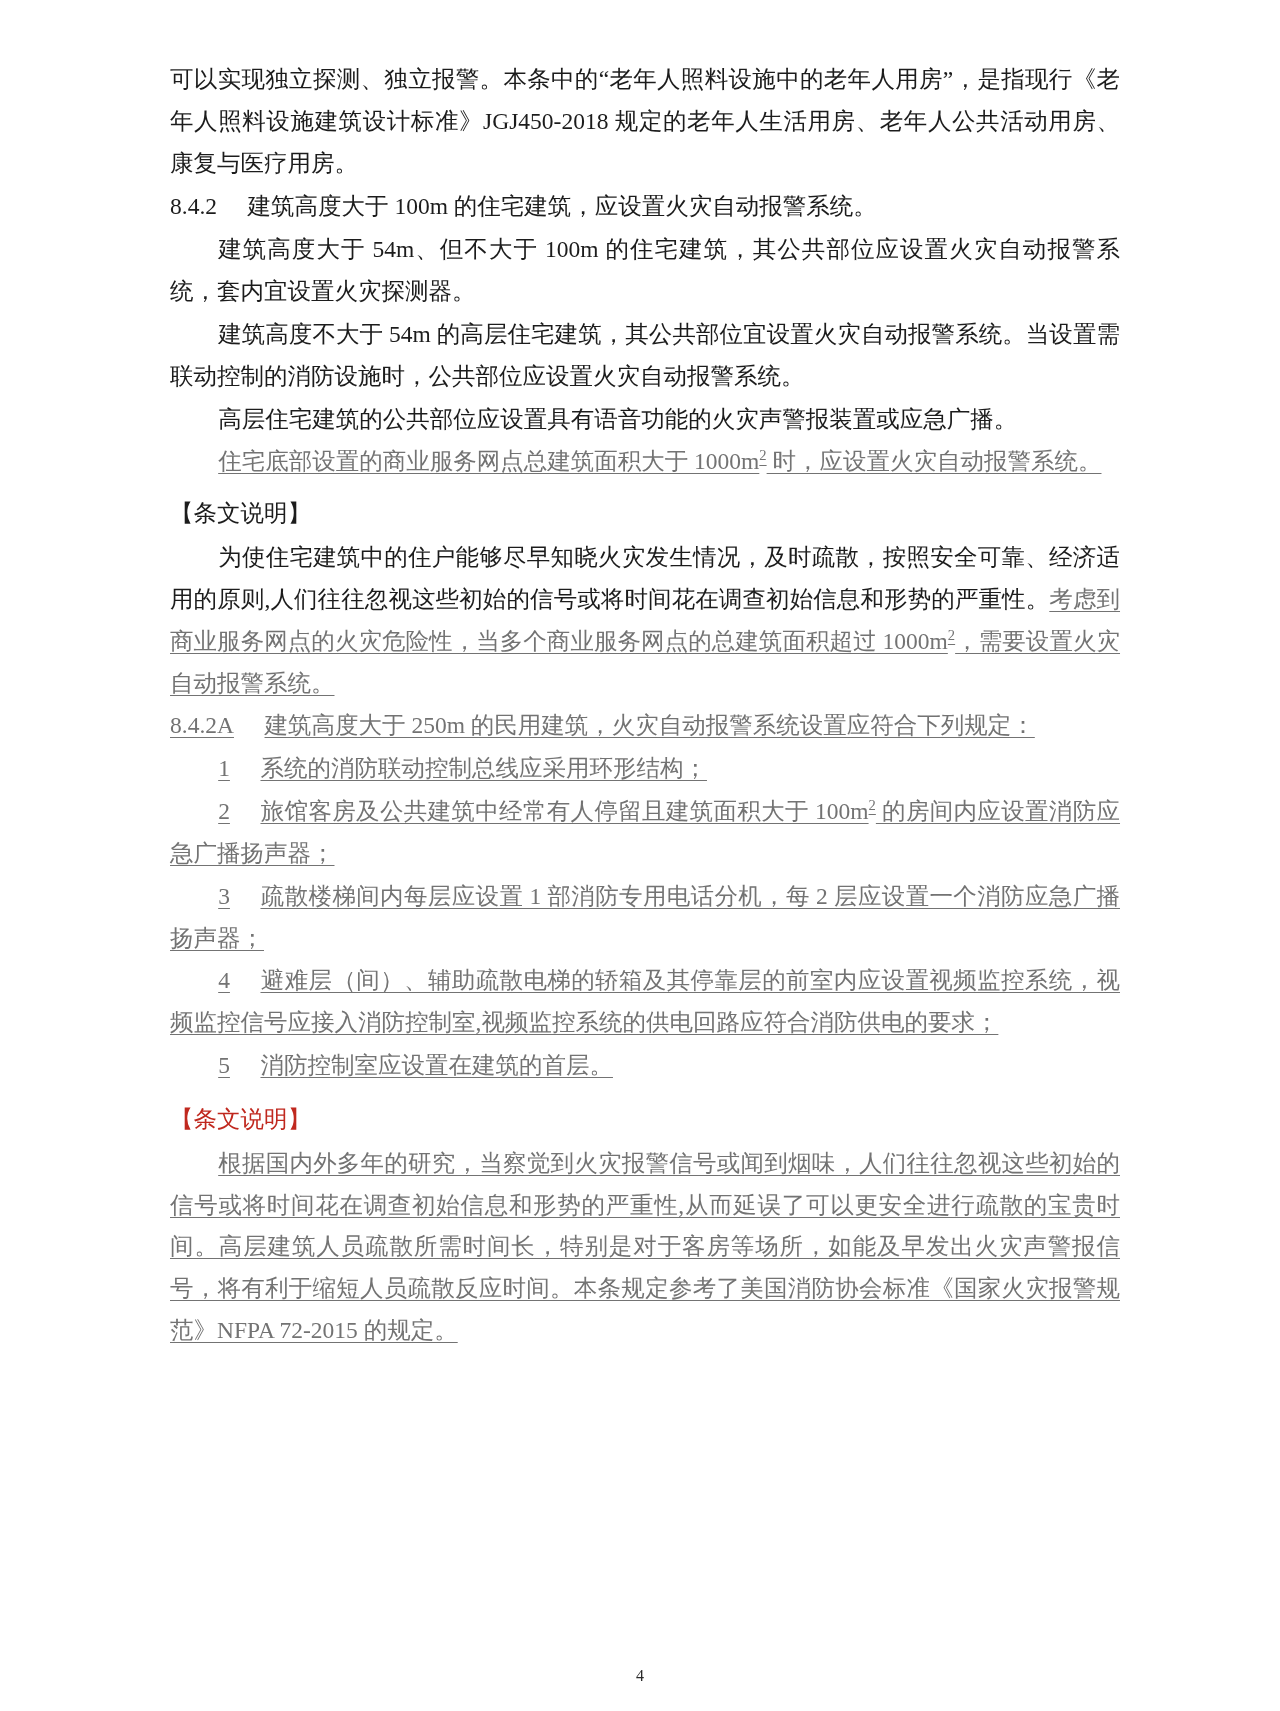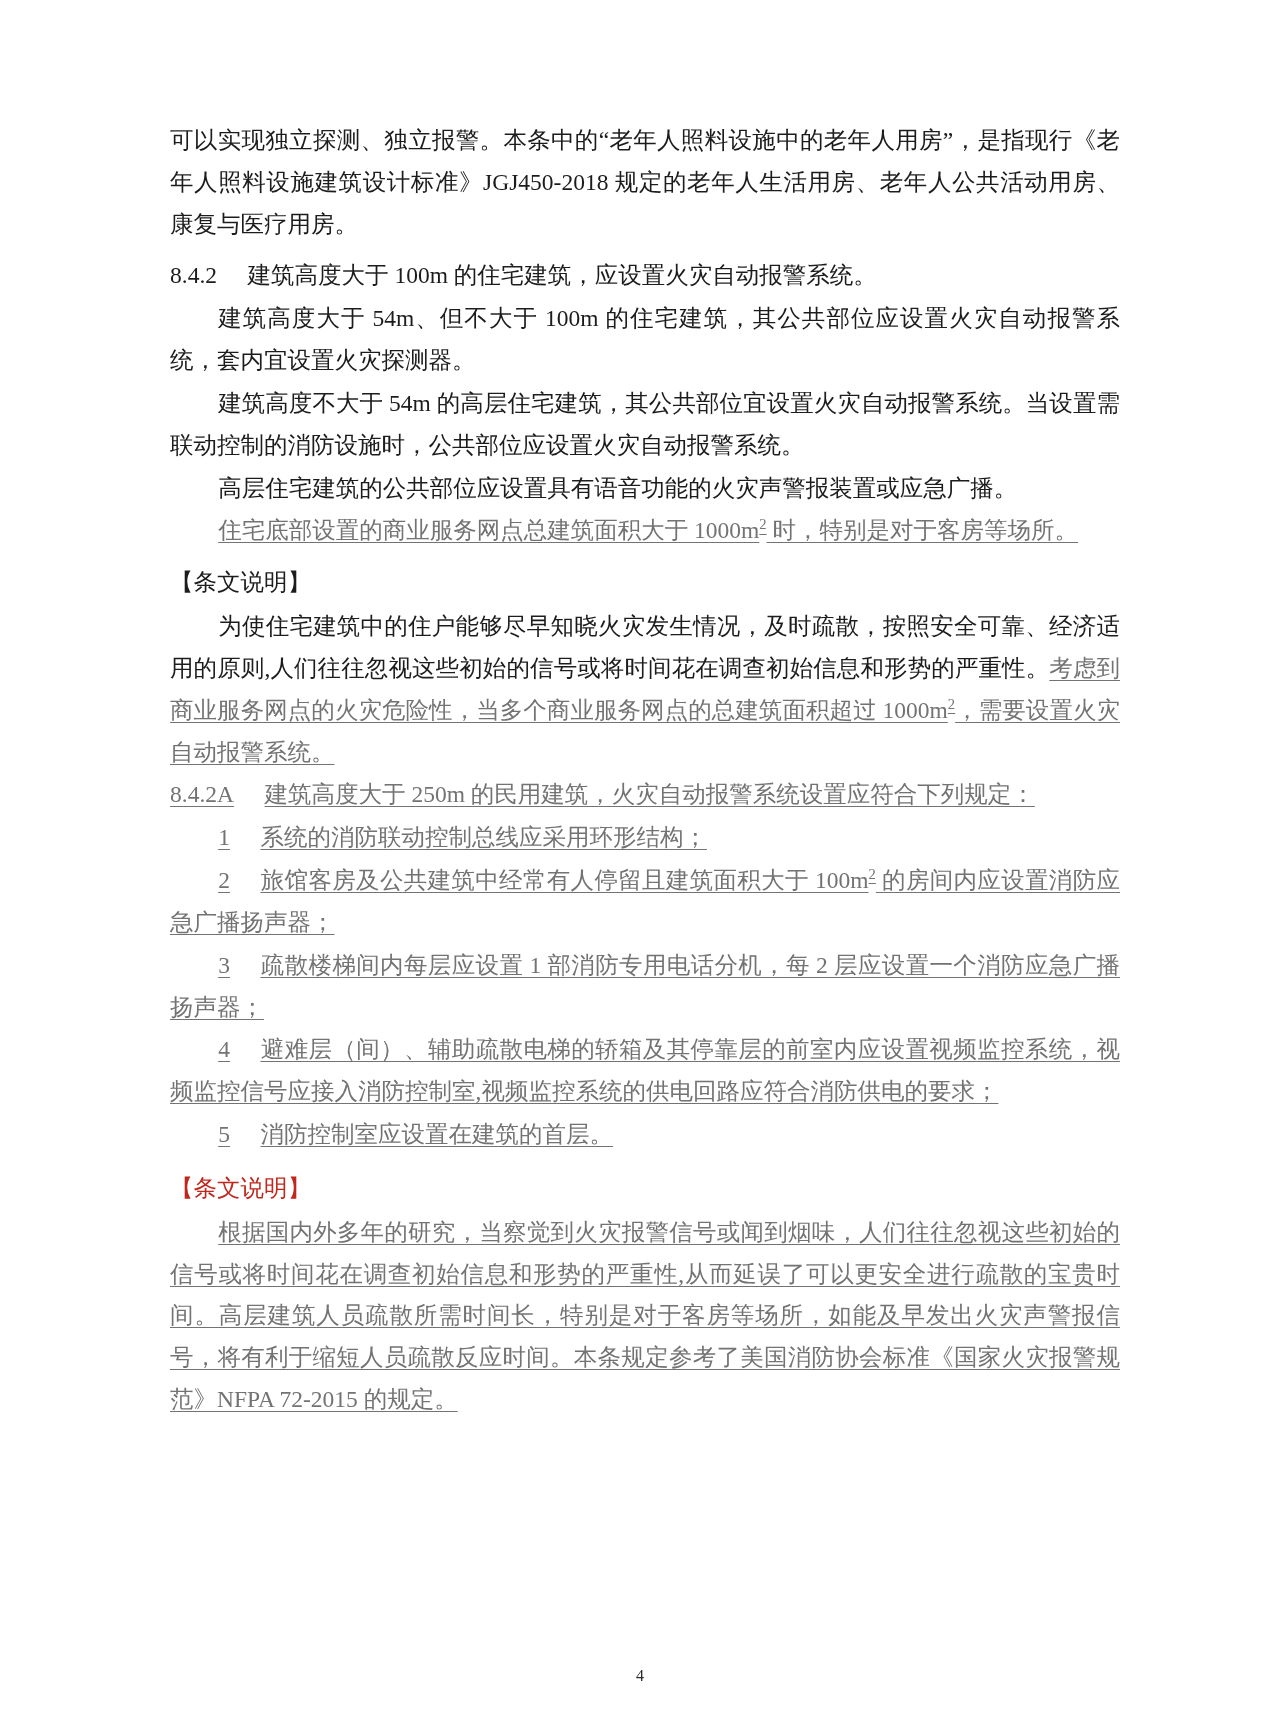--- a/index.html
+++ b/index.html
@@ -12,21 +12,21 @@
     height: 1711px;
     font-family: "Liberation Serif", "DejaVu Serif", serif;
     color: #1a1a1a;
     position: relative;
   }
   .page {
     position: relative;
     width: 1280px;
     height: 1711px;
     box-sizing: border-box;
-    padding: 120px 160px 60px 170px;
+    padding: 59px 160px 60px 170px;
   }
   .doc-body {
     font-size: 23.5px;
     line-height: 1.78;
     text-align: justify;
     text-justify: inter-ideograph;
   }
   p {
     margin: 0 0 0 0;
   }
@@ -39,21 +39,21 @@
   .black {
     color: #1c1c1c;
   }
   .inline-red-u {
     color: #737373;
     text-decoration: underline;
     text-decoration-thickness: 1px;
     text-underline-offset: 4px;
   }
   .sec-head {
-    margin-top: 10px;
+    margin-top: 2px;
   }
   .num {
     font-family: "Liberation Serif", serif;
   }
   .gap-sm { display:inline-block; width: 1.3em; }
   sup {
     font-size: 0.62em;
     vertical-align: super;
     line-height: 0;
   }
@@ -93,21 +93,21 @@
       <span class="num">8.4.2</span><span class="gap-sm"></span><span>建筑高度大于 100m 的住宅建筑，应设置火灾自动报警系统。</span>
     </p>
 
     <p class="para black indent">建筑高度大于 54m、但不大于 100m 的住宅建筑，其公共部位应设置火灾自动报警系统，套内宜设置火灾探测器。</p>
 
     <p class="para black indent">建筑高度不大于 54m 的高层住宅建筑，其公共部位宜设置火灾自动报警系统。当设置需联动控制的消防设施时，公共部位应设置火灾自动报警系统。</p>
 
     <p class="para black indent">高层住宅建筑的公共部位应设置具有语音功能的火灾声警报装置或应急广播。</p>
 
     <p class="para indent">
-      <span class="inline-red-u">住宅底部设置的商业服务网点总建筑面积大于 1000m</span><sup class="inline-red-u">2</sup><span class="inline-red-u"> 时，特别是对于客房等场所。</span>
+      <span class="inline-red-u">住宅底部设置的商业服务网点总建筑面积大于 1000m</span><sup class="inline-red-u">2</sup><span class="inline-red-u"> 时，应设置火灾自动报警系统。</span>
     </p>
 
     <p class="note-head">【条文说明】</p>
 
     <p class="para indent">
       <span class="black">为使住宅建筑中的住户能够尽早知晓火灾发生情况，及时疏散，按照安全可靠、经济适用的原则,人们往往忽视这些初始的信号或将时间花在调查初始信息和形势的严重性。</span><span class="inline-red-u">考虑到商业服务网点的火灾危险性，当多个商业服务网点的总建筑面积超过 1000m</span><sup class="inline-red-u">2</sup><span class="inline-red-u">，需要设置火灾自动报警系统。</span>
     </p>
 
     <p class="para">
       <span class="num inline-red-u">8.4.2A</span><span class="gap-sm"></span><span class="inline-red-u">建筑高度大于 250m 的民用建筑，火灾自动报警系统设置应符合下列规定：</span>

